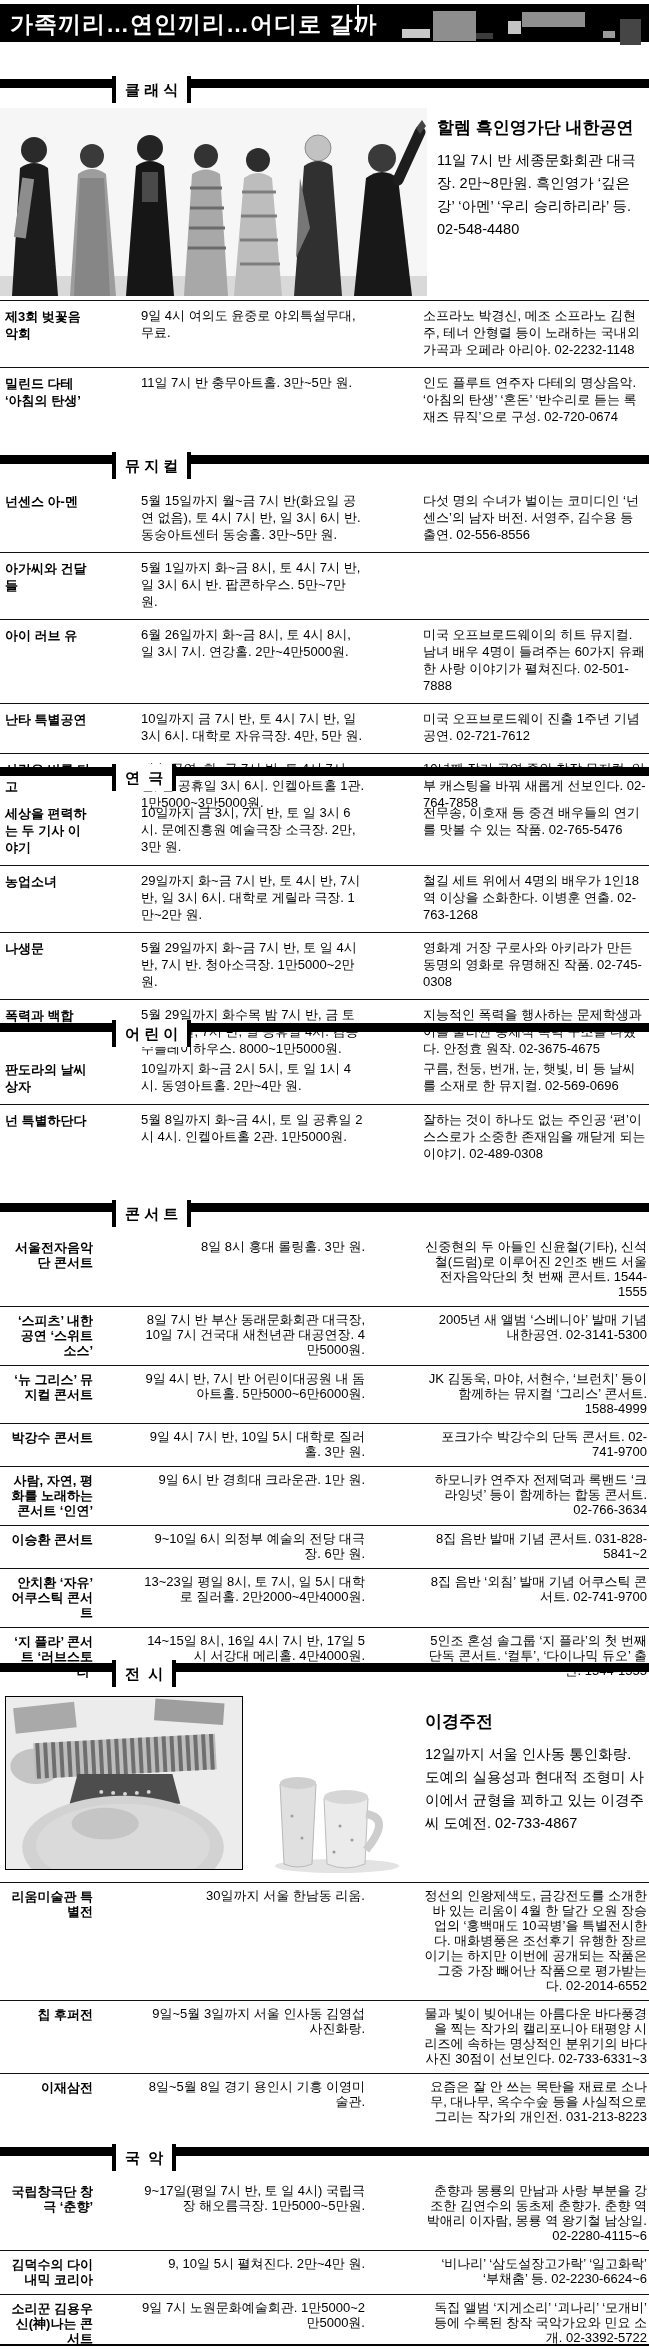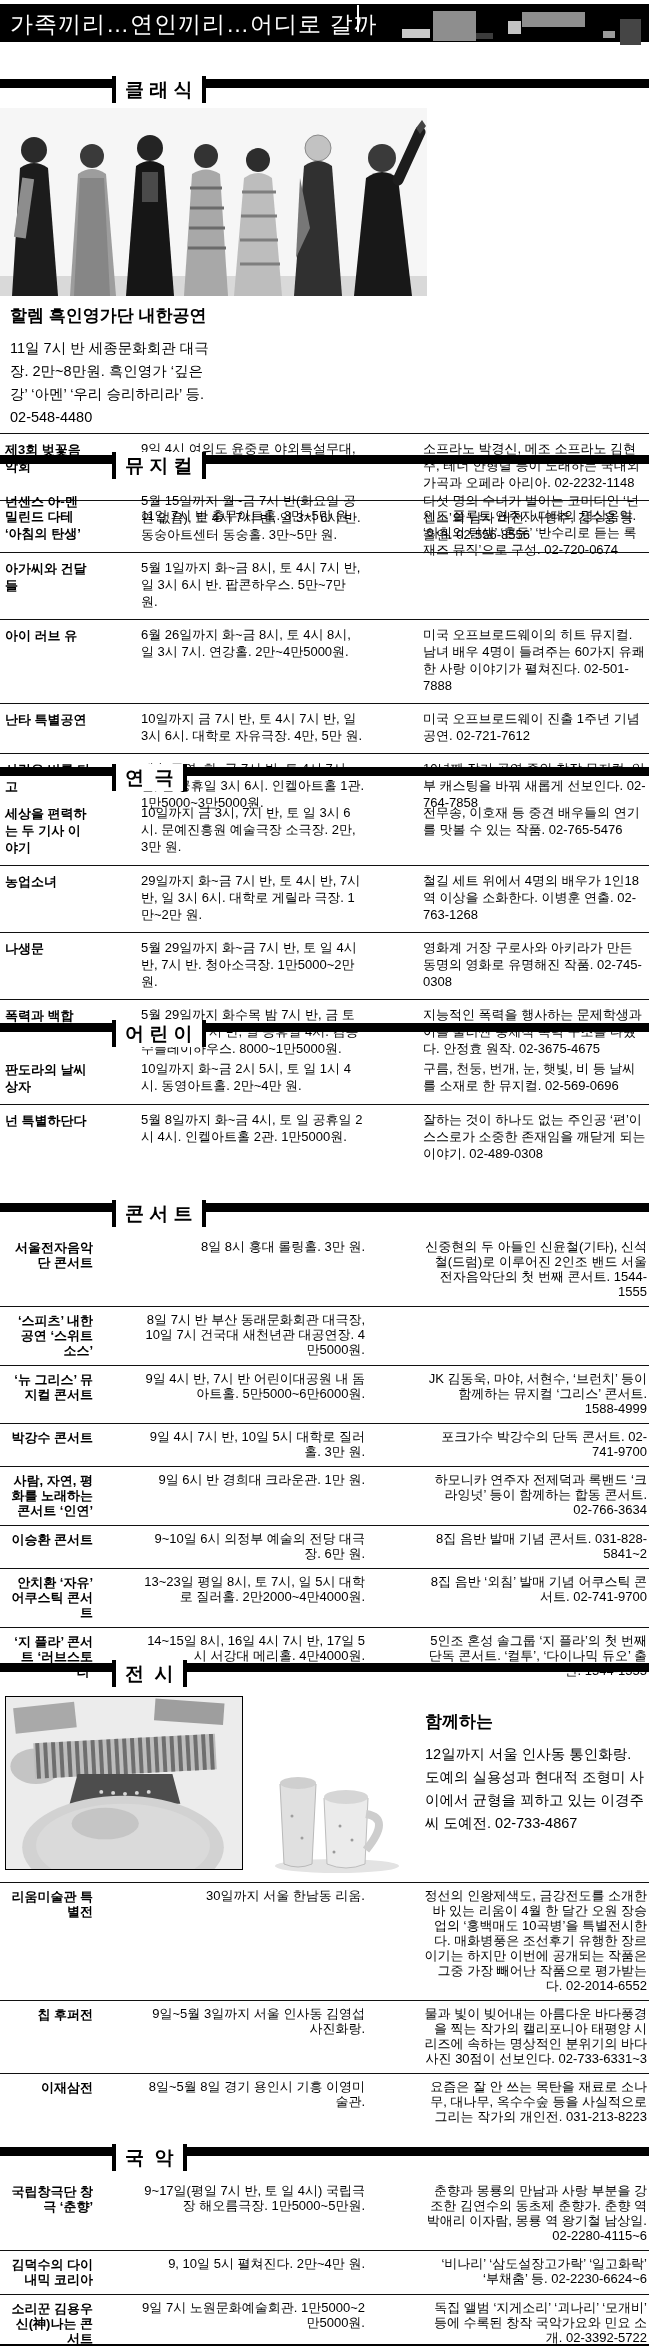--- a/index.html
+++ b/index.html
@@ -4,60 +4,60 @@
 <style>
   * { margin:0; padding:0; box-sizing:border-box; }
   html,body { background:#fff; }
   body {
     width:649px; height:2352px; position:relative; overflow:hidden;
     color:#000; font-family:"Liberation Sans","DejaVu Sans",sans-serif;
   }
   
   .topbar { position:absolute; left:0; top:4px; width:649px; height:38px; background:#000; }
   .topbar .title {
-    position:absolute; left:10px; top:5px; color:#fff; font-weight:normal;
+    position:absolute; left:10px; top:5px; color:#fff; font-weight:bold;
     font-size:23px; letter-spacing:1px; white-space:nowrap;
   }
   .topbar .vdivider { position:absolute; left:357px; top:1px; width:2px; height:27px; background:#fff; }
   .mosaic { position:absolute; left:400px; top:0; right:0; bottom:0; }
   .mosaic div { position:absolute; }
   .m1 { left:2px;  bottom:4px; width:28px; height:9px;  background:#c9c9c9; }
   .m2 { left:33px; top:7px;    width:43px; height:30px; background:#8e8e8e; }
   .m3 { left:76px; bottom:3px; width:17px; height:6px;  background:#3c3c3c; }
   .m4 { left:108px;top:17px;   width:13px; height:13px; background:#c4c4c4; }
   .m5 { left:122px;top:8px;    width:63px; height:15px; background:#8e8e8e; }
   .m6 { left:203px;bottom:4px; width:12px; height:7px;  background:#9b9b9b; }
   .m7 { left:220px;top:15px;   width:21px; height:26px; background:#454545; }
 
   
   .section { position:absolute; left:0; width:649px; }
   .sec-header { position:relative; height:30px; }
   .sec-header .bar { position:absolute; left:0; right:0; top:3px; height:9px; background:#000; }
   .sec-header .label {
     position:absolute; left:112px; top:0; background:#fff;
     border-left:4px solid #000; border-right:4px solid #000;
-    padding:0 9px; font-weight:bold; font-size:19px; line-height:27px; white-space:pre;
+    padding:0 9px; font-weight:bold; font-size:15px; line-height:27px; white-space:pre;
   }
 
   
   .rows { margin-top:4px; }
   .row { display:flex; padding:6px 0 9px 0; border-top:1px solid #111;gap:44px; }
   .rows.no-first-line .row:first-child { border-top:none; }
   .c { font-size:13px; line-height:17px; }
   .c.name  { width:97px;  padding:1px 4px 0 5px; font-weight:bold; }
   .c.sched { width:238px; padding-right:14px; }
   .c.desc  { flex:1; padding-right:2px; }
   .tight .row { padding:5px 0 7px 0; }
   .tight .c { line-height:15px;text-align:right; }
 
   
   .feature { position:relative; margin-top:2px; }
   .ftitle { font-weight:bold; font-size:17px; margin-bottom:10px; }
   .fbody  { font-size:14.5px; line-height:23px; }
-  .classic-feature { display:flex;flex-direction:column; }
+  .classic-feature { display:flex; }
   .classic-feature .ftext { width:212px; padding:8px 0 0 10px; }
   .choir-photo { width:427px; height:188px; display:block; background:#fafafa; }
 
   .exh-feature { height:186px; }
   .pot-photo  { position:absolute; left:5px; top:4px; width:238px; height:174px; border:1px solid #000; background:#ececec; }
   .mugs-photo { position:absolute; left:252px; top:74px; width:160px; height:108px; background:#fff; }
   .exh-feature .ftext { position:absolute; left:425px; top:18px; width:222px; }
 
   .bottom-rule { position:absolute; left:0; top:2344px; width:649px; height:2px; background:#000; }
 </style>
@@ -224,20 +224,21 @@
   </div>
   <div class="rows no-first-line tight">
     <div class="row">
       <div class="c name">서울전자음악단 콘서트</div>
       <div class="c sched">8일 8시 홍대 롤링홀. 3만 원.</div>
       <div class="c desc">신중현의 두 아들인 신윤철(기타), 신석철(드럼)로 이루어진 2인조 밴드 서울전자음악단의 첫 번째 콘서트. 1544-1555</div>
     </div>
     <div class="row">
       <div class="c name">‘스피츠’ 내한공연 ‘스위트 소스’</div>
       <div class="c sched">8일 7시 반 부산 동래문화회관 대극장, 10일 7시 건국대 새천년관 대공연장. 4만5000원.</div>
+      <div class="c desc">2005년 새 앨범 ‘스베니아’ 발매 기념 내한공연. 02-3141-5300</div>
     </div>
     <div class="row">
       <div class="c name">‘뉴 그리스’ 뮤지컬 콘서트</div>
       <div class="c sched">9일 4시 반, 7시 반 어린이대공원 내 돔아트홀. 5만5000~6만6000원.</div>
       <div class="c desc">JK 김동욱, 마야, 서현수, ‘브런치’ 등이 함께하는 뮤지컬 ‘그리스’ 콘서트. 1588-4999</div>
     </div>
     <div class="row">
       <div class="c name">박강수 콘서트</div>
       <div class="c sched">9일 4시 7시 반, 10일 5시 대학로 질러홀. 3만 원.</div>
       <div class="c desc">포크가수 박강수의 단독 콘서트. 02-741-9700</div>
@@ -325,21 +326,21 @@
       <path d="M72 32 q22 -10 44 0 l-3 66 q-19 8 -38 0 Z" fill="#ebebeb" stroke="#bdbdbd"></path>
       <ellipse cx="94" cy="31" rx="22" ry="7" fill="#d6d6d6"></ellipse>
       <path d="M114 48 q26 4 0 36" fill="none" stroke="#cdcdcd" stroke-width="8"></path>
       <circle cx="88" cy="60" r="1.5" fill="#999"></circle>
         <circle cx="100" cy="74" r="1.5" fill="#999"></circle>
       <circle cx="82" cy="86" r="1.5" fill="#999"></circle>
         <circle cx="40" cy="50" r="1.5" fill="#9e9e9e"></circle>
       <circle cx="50" cy="72" r="1.5" fill="#9e9e9e"></circle>
     </svg>
     <div class="ftext">
-      <div class="ftitle">함께하는</div>
+      <div class="ftitle">이경주전</div>
       <div class="fbody">12일까지 서울 인사동 통인화랑. 도예의 실용성과 현대적 조형미 사이에서 균형을 꾀하고 있는 이경주 씨 도예전. 02-733-4867</div>
     </div>
   </div>
   <div class="rows tight">
     <div class="row">
       <div class="c name">리움미술관 특별전</div>
       <div class="c sched">30일까지 서울 한남동 리움.</div>
       <div class="c desc">정선의 인왕제색도, 금강전도를 소개한 바 있는 리움이 4월 한 달간 오원 장승업의 ‘홍백매도 10곡병’을 특별전시한다. 매화병풍은 조선후기 유행한 장르이기는 하지만 이번에 공개되는 작품은 그중 가장 빼어난 작품으로 평가받는다. 02-2014-6552</div>
     </div>
     <div class="row">

